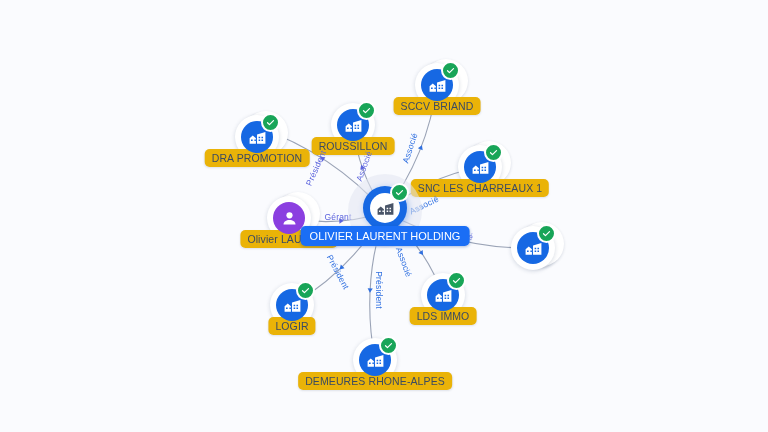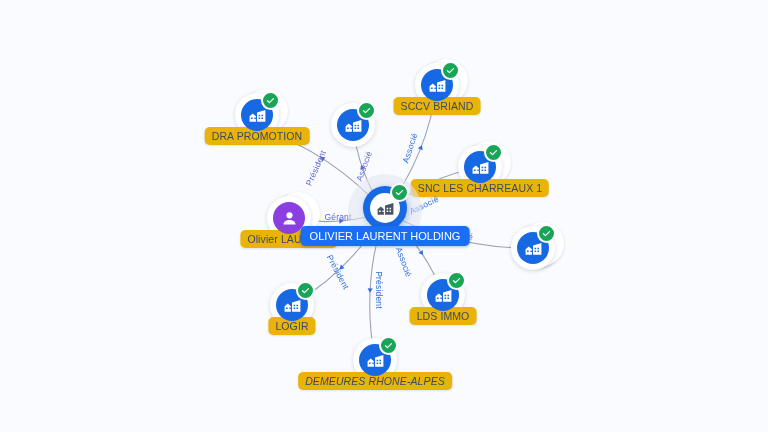--- a/index.html
+++ b/index.html
@@ -96,21 +96,21 @@
       <path d="M385 212 Q424.79 245.96 443 295" fill="none" stroke="#9aa3b6" stroke-width="1.1"></path>
       <path d="M0,-2.6 L4.4,0 L0,2.6 Z" fill="#2f6fe0" transform="translate(420.54636800000003,251.396032) rotate(55.05433559999435)"></path>
       <path d="M385 212 Q360.76 284.7 375 360" fill="none" stroke="#9aa3b6" stroke-width="1.1"></path>
       <path d="M0,-2.6 L4.4,0 L0,2.6 Z" fill="#2f6fe0" transform="translate(370.19539199999997,288.31104) rotate(93.86546116985176)"></path>
       <path d="M385 212 Q350.59 270.59 292 305" fill="none" stroke="#9aa3b6" stroke-width="1.1"></path>
       <path d="M0,-2.6 L4.4,0 L0,2.6 Z" fill="#2f6fe0" transform="translate(342.67532800000004,266.39532799999995) rotate(135)"></path>
       <path d="M289 218 Q337.78 227.48 385 212" fill="none" stroke="#9aa3b6" stroke-width="1.1"></path>
       <path d="M0,-2.6 L4.4,0 L0,2.6 Z" fill="#5b63dd" transform="translate(339.309376,221.110016) rotate(-3.5763343749973515)"></path>
     </svg>
   <div id="node-layer">
-      <div class="node" style="left: 257px; top: 115px; text-align: center;">
+      <div class="node" style="left: 257px; top: 137px; text-align: center;">
         <div class="node-chip stacked">
           <div class="disc company">
             <svg width="19" height="19" viewBox="0 0 24 24" aria-hidden="true">
               <path fill="#ffffff" d="M2 20h8v-7.2L6 9.6 2 12.8V20zm1.8-5.6h2.1v2.1H3.8v-2.1zm4.3 0h2.1v2.1H8.1v-2.1z"></path>
               <path fill="#ffffff" d="M11.4 20H22V5.2l-10.6 3v11.8zm2-9.1h2v2h-2v-2zm3.6 0h2v2h-2v-2zm-3.6 3.6h2v2h-2v-2zm3.6 0h2v2h-2v-2z"></path>
             </svg>
           </div>
           <div class="badge">
             <svg width="9" height="9" viewBox="0 0 24 24" aria-hidden="true">
               <path d="M4 12.6l5.2 5.2L20 7" stroke="#ffffff" stroke-width="3.2" fill="none" stroke-linecap="round" stroke-linejoin="round"></path>
@@ -126,20 +126,21 @@
               <path fill="#ffffff" d="M2 20h8v-7.2L6 9.6 2 12.8V20zm1.8-5.6h2.1v2.1H3.8v-2.1zm4.3 0h2.1v2.1H8.1v-2.1z"></path>
               <path fill="#ffffff" d="M11.4 20H22V5.2l-10.6 3v11.8zm2-9.1h2v2h-2v-2zm3.6 0h2v2h-2v-2zm-3.6 3.6h2v2h-2v-2zm3.6 0h2v2h-2v-2z"></path>
             </svg>
           </div>
           <div class="badge">
             <svg width="9" height="9" viewBox="0 0 24 24" aria-hidden="true">
               <path d="M4 12.6l5.2 5.2L20 7" stroke="#ffffff" stroke-width="3.2" fill="none" stroke-linecap="round" stroke-linejoin="round"></path>
             </svg>
           </div>
         </div>
+        <div class="node-label">ROUSSILLON</div>
       </div>
       <div class="node" style="left: 437px; top: 85px;">
         <div class="node-chip stacked">
           <div class="disc company">
             <svg width="19" height="19" viewBox="0 0 24 24" aria-hidden="true">
               <path fill="#ffffff" d="M2 20h8v-7.2L6 9.6 2 12.8V20zm1.8-5.6h2.1v2.1H3.8v-2.1zm4.3 0h2.1v2.1H8.1v-2.1z"></path>
               <path fill="#ffffff" d="M11.4 20H22V5.2l-10.6 3v11.8zm2-9.1h2v2h-2v-2zm3.6 0h2v2h-2v-2zm-3.6 3.6h2v2h-2v-2zm3.6 0h2v2h-2v-2z"></path>
             </svg>
           </div>
           <div class="badge">
@@ -190,21 +191,21 @@
             </svg>
           </div>
           <div class="badge">
             <svg width="9" height="9" viewBox="0 0 24 24" aria-hidden="true">
               <path d="M4 12.6l5.2 5.2L20 7" stroke="#ffffff" stroke-width="3.2" fill="none" stroke-linecap="round" stroke-linejoin="round"></path>
             </svg>
           </div>
         </div>
         <div class="node-label">LDS IMMO</div>
       </div>
-      <div class="node" style="left: 375px; top: 360px; font-style: italic;">
+      <div class="node" style="left: 375px; top: 360px;">
         <div class="node-chip">
           <div class="disc company">
             <svg width="19" height="19" viewBox="0 0 24 24" aria-hidden="true">
               <path fill="#ffffff" d="M2 20h8v-7.2L6 9.6 2 12.8V20zm1.8-5.6h2.1v2.1H3.8v-2.1zm4.3 0h2.1v2.1H8.1v-2.1z"></path>
               <path fill="#ffffff" d="M11.4 20H22V5.2l-10.6 3v11.8zm2-9.1h2v2h-2v-2zm3.6 0h2v2h-2v-2zm-3.6 3.6h2v2h-2v-2zm3.6 0h2v2h-2v-2z"></path>
             </svg>
           </div>
           <div class="badge">
             <svg width="9" height="9" viewBox="0 0 24 24" aria-hidden="true">
               <path d="M4 12.6l5.2 5.2L20 7" stroke="#ffffff" stroke-width="3.2" fill="none" stroke-linecap="round" stroke-linejoin="round"></path>

